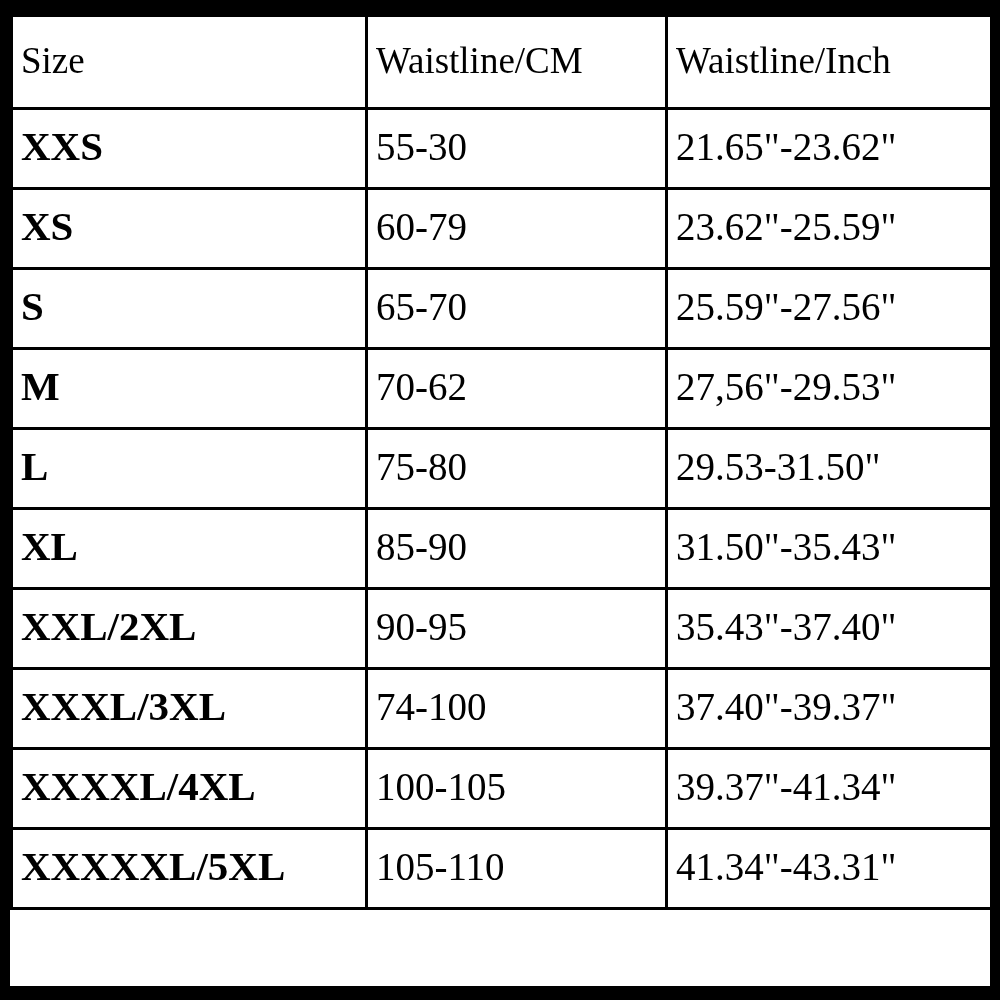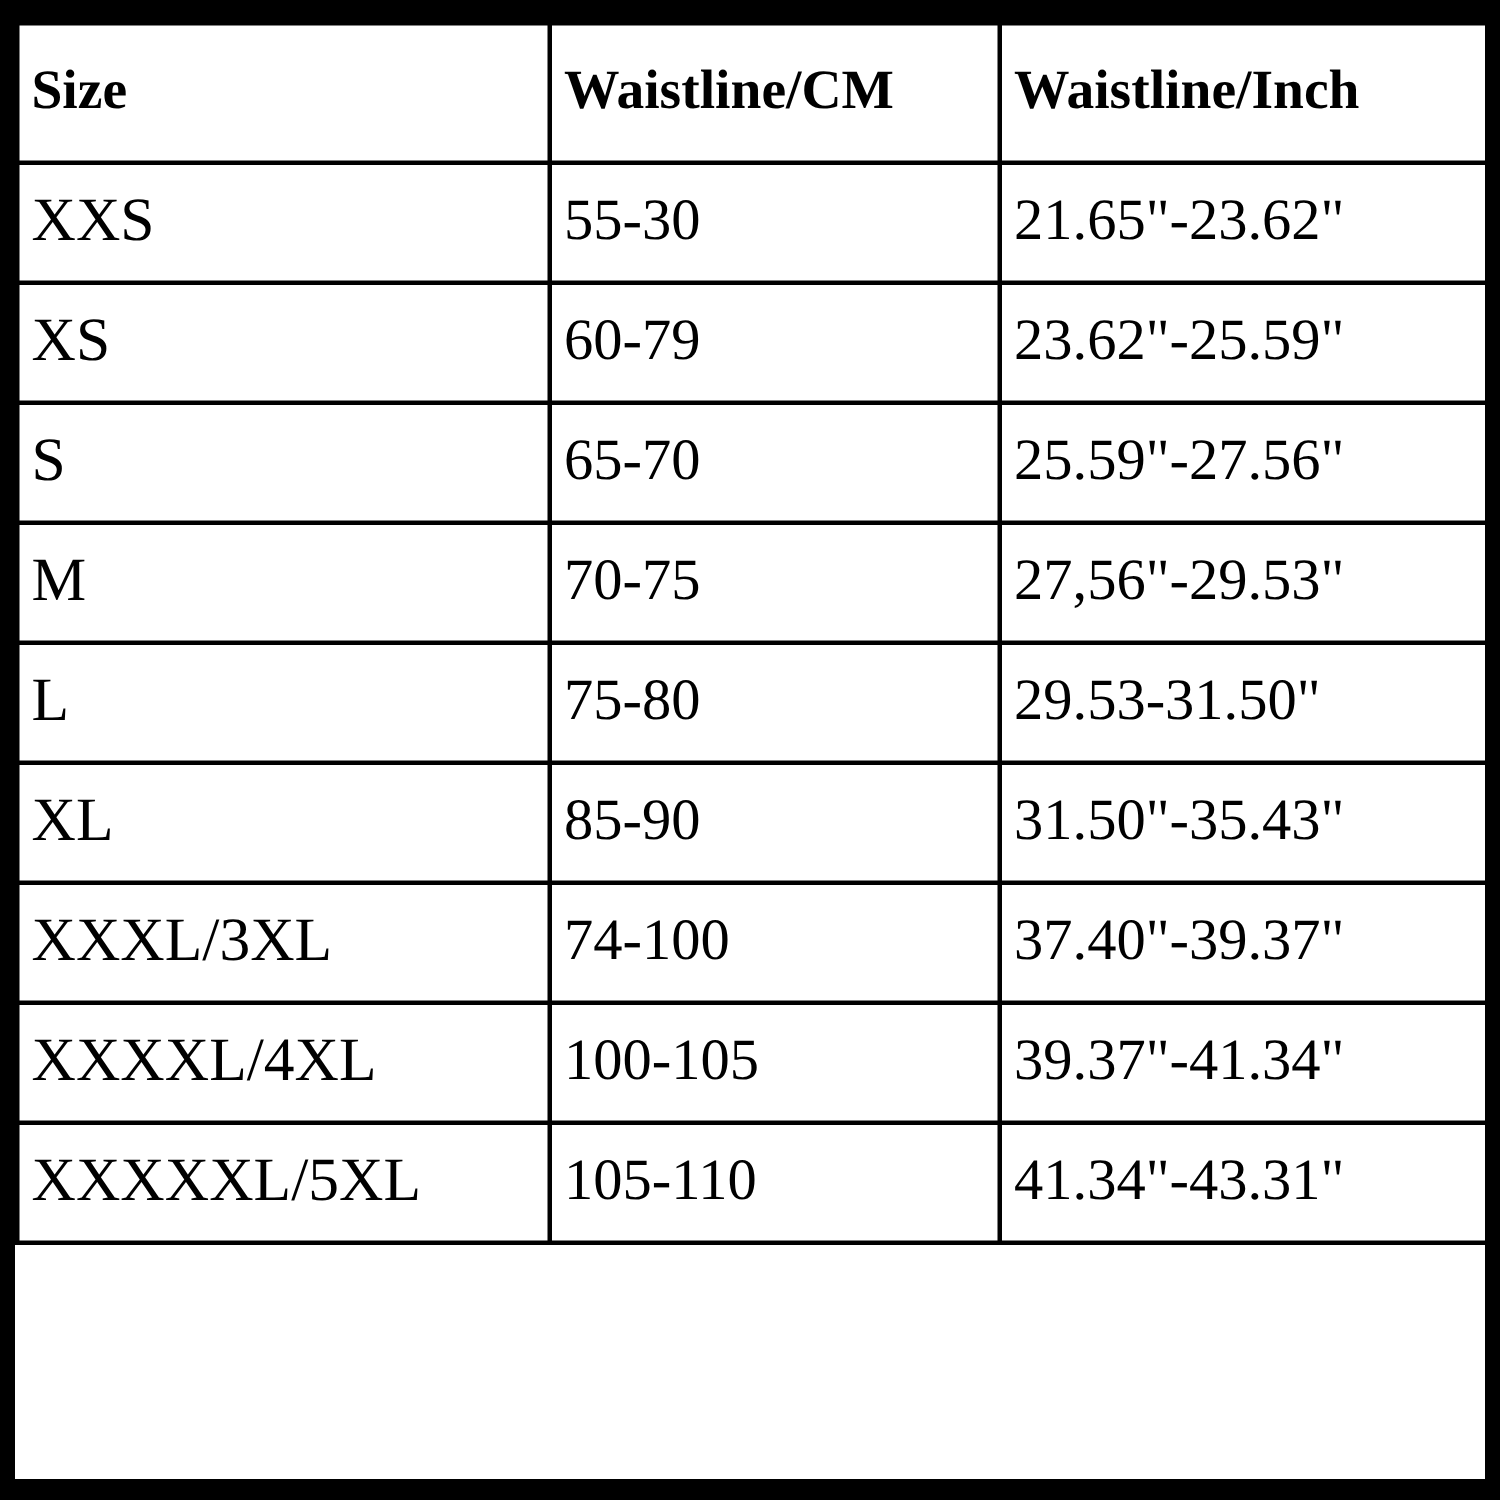--- a/index.html
+++ b/index.html
@@ -43,27 +43,27 @@
     background: #ffffff;
     white-space: nowrap;
     overflow: hidden;
   }
   table.size-table tr { height: 80px; }
   col.c1 { width: 355px; }
   col.c2 { width: 300px; }
   col.c3 { width: 325px; }
 
   th.head-cell {
-    font-weight: bold;
+    font-weight: normal;
     font-size: 37px;
     height: 82px;
     line-height: 1.0;
   }
   td.size-cell {
-    font-weight: normal;
+    font-weight: bold;
     font-size: 41px;
     line-height: 1.0;
   }
   td.val-cell {
     font-weight: normal;
     font-size: 39px;
     line-height: 1.0;
   }
   
   .edge-mark {
@@ -109,32 +109,37 @@
           <td class="val-cell">60-79</td>
           <td class="val-cell">23.62"-25.59"</td>
         </tr>
         <tr>
           <td class="size-cell">S</td>
           <td class="val-cell">65-70</td>
           <td class="val-cell">25.59"-27.56"</td>
         </tr>
         <tr>
           <td class="size-cell">M</td>
-          <td class="val-cell">70-75</td>
+          <td class="val-cell">70-62</td>
           <td class="val-cell">27,56"-29.53"</td>
         </tr>
         <tr>
           <td class="size-cell">L</td>
           <td class="val-cell">75-80</td>
           <td class="val-cell">29.53-31.50"</td>
         </tr>
         <tr>
           <td class="size-cell">XL</td>
           <td class="val-cell">85-90</td>
           <td class="val-cell">31.50"-35.43"</td>
+        </tr>
+        <tr>
+          <td class="size-cell">XXL/2XL</td>
+          <td class="val-cell">90-95</td>
+          <td class="val-cell">35.43"-37.40"</td>
         </tr>
         <tr>
           <td class="size-cell">XXXL/3XL</td>
           <td class="val-cell">74-100</td>
           <td class="val-cell">37.40"-39.37"</td>
         </tr>
         <tr>
           <td class="size-cell">XXXXL/4XL</td>
           <td class="val-cell">100-105</td>
           <td class="val-cell">39.37"-41.34"</td>

